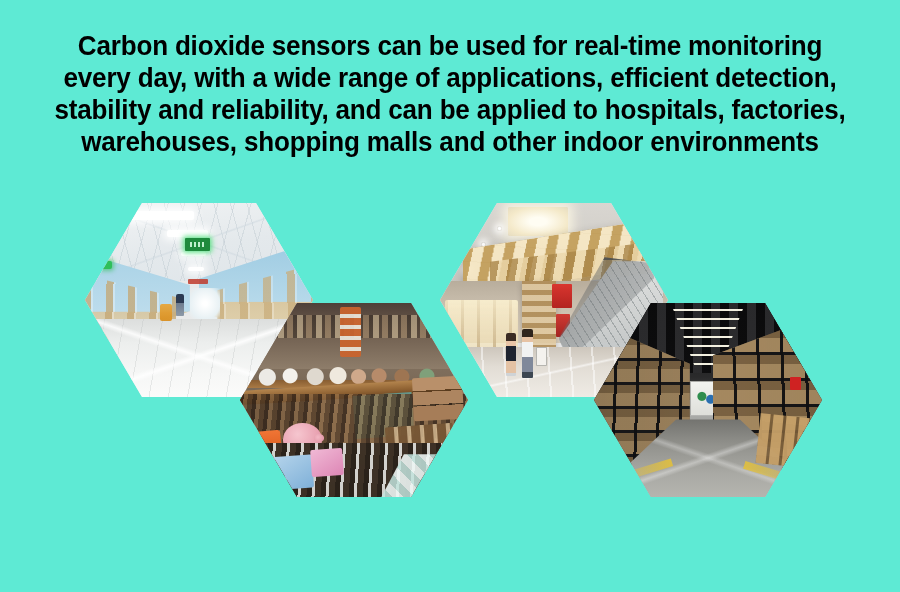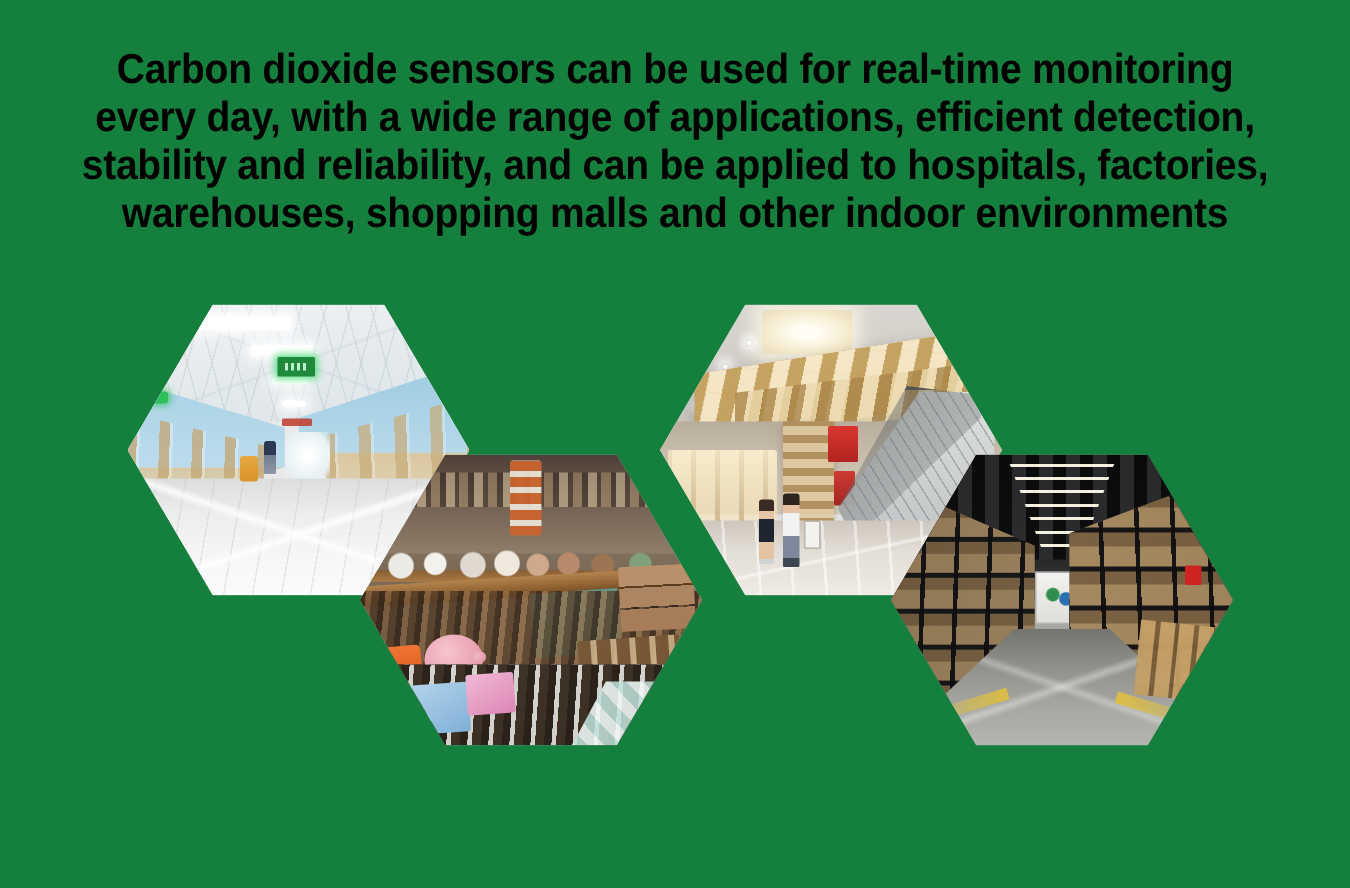--- a/index.html
+++ b/index.html
@@ -10,21 +10,21 @@
   body {
     width: 900px;
     height: 592px;
     overflow: hidden;
     font-family: "Liberation Sans", sans-serif;
   }
   #page {
     position: relative;
     width: 900px;
     height: 592px;
-    background: #15803d;
+    background: #5eead4;
   }
 
   
   #headline {
     position: absolute;
     left: 0;
     top: 30px;
     width: 900px;
     text-align: center;
     color: #000000;

